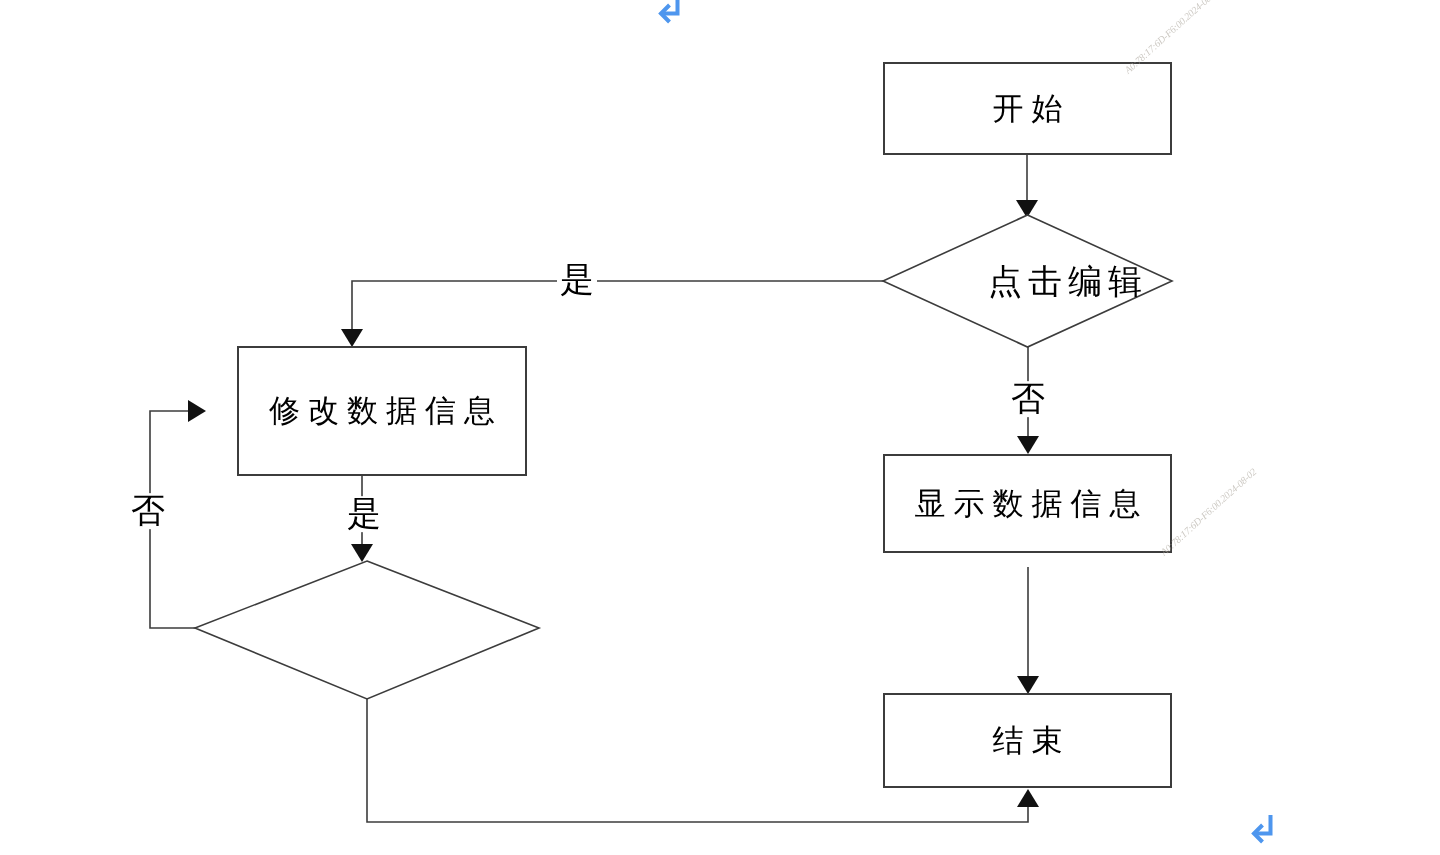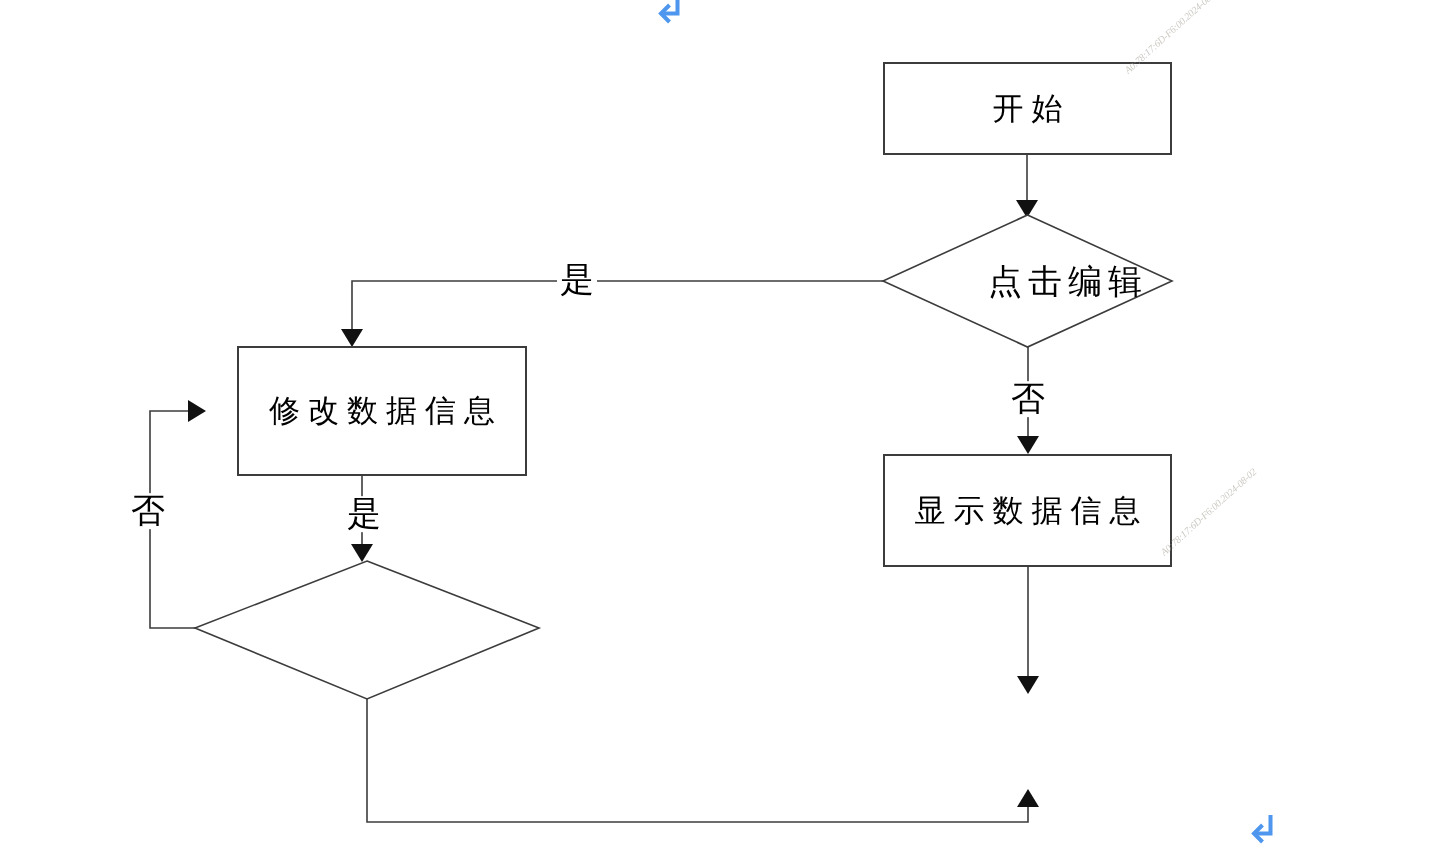--- a/index.html
+++ b/index.html
@@ -87,22 +87,23 @@
     <g fill="#ffffff" stroke="#3c3c3c" stroke-width="1.6">
       <polygon points="1027.5,215 1172,281 1027.5,347 883,281"></polygon>
       <polygon points="367,561 539,628 367,699 195,628"></polygon>
     </g>
   </svg>
 
   <div class="node" style="left:883px; top:62px; width:289px; height:93px;">开始</div>
 
   <div class="node" style="left:207px; top:346px; width:290px; height:130px;margin-left:30px;">修改数据信息</div>
 
-  <div class="node" style="left:883px; top:454px; width:289px; height:113px;">显示数据信息</div>
+  <div class="node" style="left:883px; top:454px; width:289px; height:99px;">显示数据信息</div>
 
+  <div class="node" style="left:883px; top:693px; width:289px; height:95px;">结束</div>
 
   <div class="diamond-label" style="left:1029px; top:282px;margin-left:36px;">点击编辑</div>
 
 
   <div class="edge-label" style="left:577px; top:280px;">是</div>
 
   <div class="edge-label" style="left:1028px; top:399px;">否</div>
 
   <div class="edge-label" style="left:364px; top:514px;">是</div>
 

